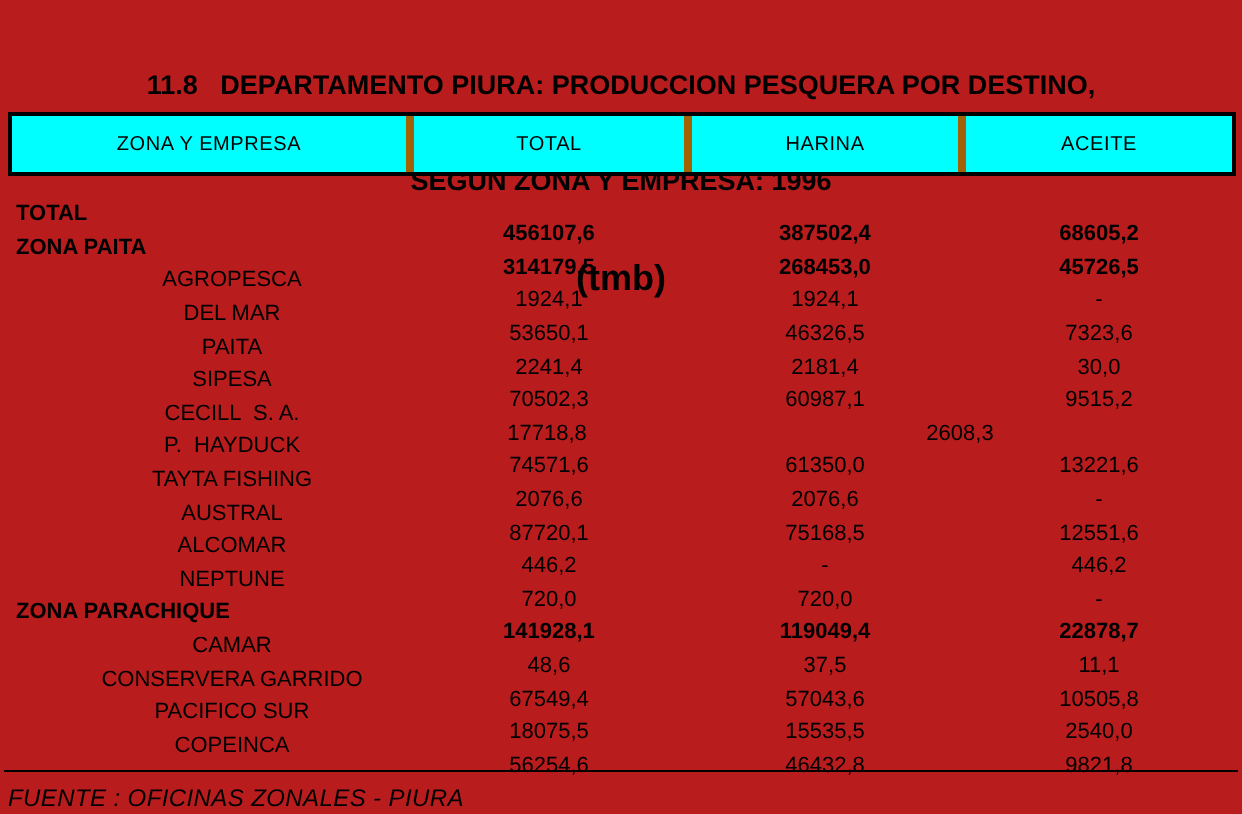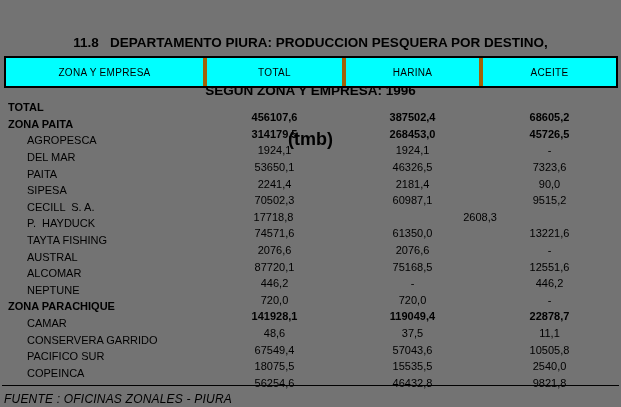--- a/index.html
+++ b/index.html
@@ -1,20 +1,20 @@
 <!DOCTYPE html>
 <html><head>
 <meta charset="utf-8">
 <style>
   html, body { margin: 0; padding: 0; background: #ffffff; }
   .page {
     position: relative;
     width: 621px;
     height: 407px;
-    background: #737373;
+    background: #b91c1c;
     color: #000000;
     font-family: "Liberation Sans", sans-serif;
     overflow: hidden;
   }
   .title-block {
     position: absolute;
     top: 3px;
     left: 0;
     width: 100%;
     text-align: center;
@@ -60,21 +60,21 @@
     align-items: center;
     font-size: 11px;
   }
   .cell { box-sizing: border-box; }
   .cell-label {
     width: 201px;
     padding-left: 4px;
     white-space: pre;
     overflow: hidden;
   }
-  .row.company .cell-label { padding-left: 23px; }
+  .row.company .cell-label { padding-left: 23px; text-align: center; }
   .cell-num { text-align: center; white-space: pre; margin-top: 20px; }
   .c2 { width: 139px; }
   .c3 { width: 137px; }
   .c4 { flex: 1; }
   .row.total, .row.zone { font-weight: bold; }
   .footer-line {
     position: absolute;
     left: 2px;
     top: 385px;
     width: 617px;
@@ -134,21 +134,21 @@
     <div class="cell cell-label">DEL MAR</div>
     <div class="cell cell-num c2">53650,1</div>
     <div class="cell cell-num c3">46326,5</div>
     <div class="cell cell-num c4">7323,6</div>
   </div>
 
   <div class="row company">
     <div class="cell cell-label">PAITA</div>
     <div class="cell cell-num c2">2241,4</div>
     <div class="cell cell-num c3">2181,4</div>
-    <div class="cell cell-num c4">90,0</div>
+    <div class="cell cell-num c4">30,0</div>
   </div>
 
   <div class="row company">
     <div class="cell cell-label">SIPESA</div>
     <div class="cell cell-num c2">70502,3</div>
     <div class="cell cell-num c3">60987,1</div>
     <div class="cell cell-num c4">9515,2</div>
   </div>
 
   <div class="row company">

